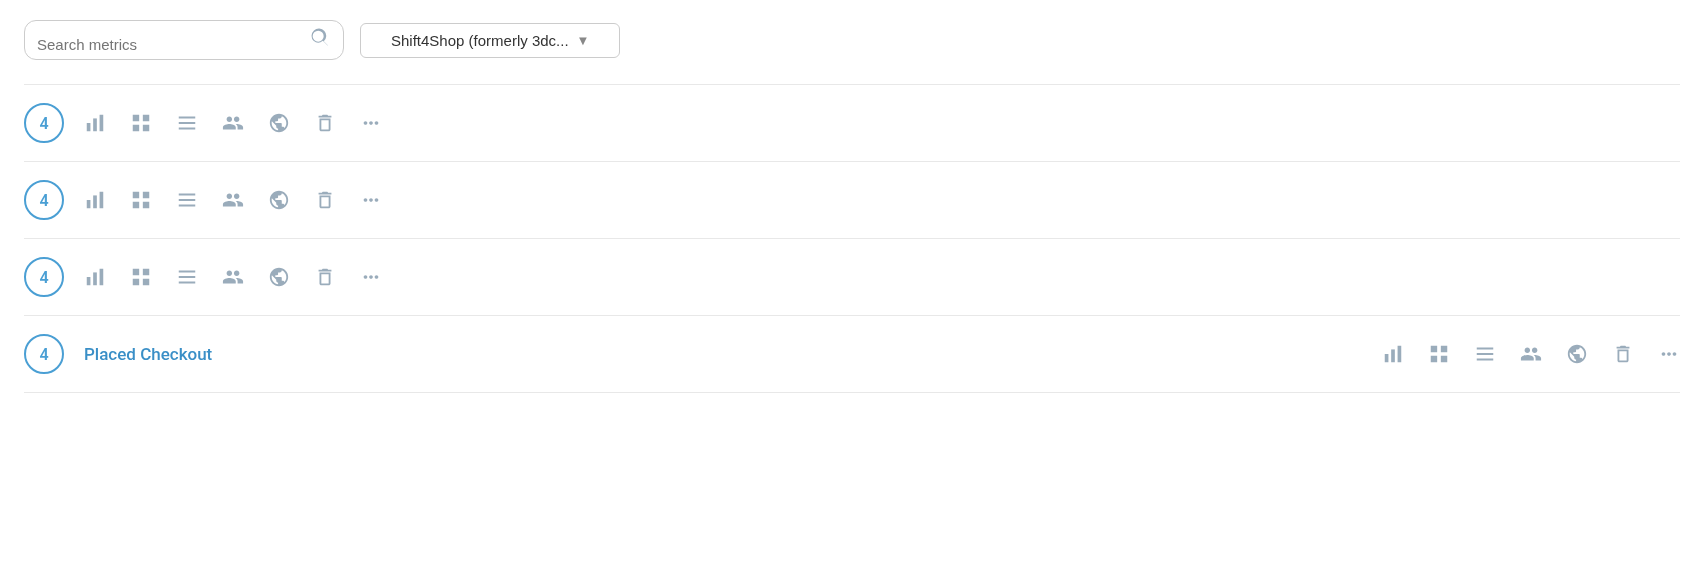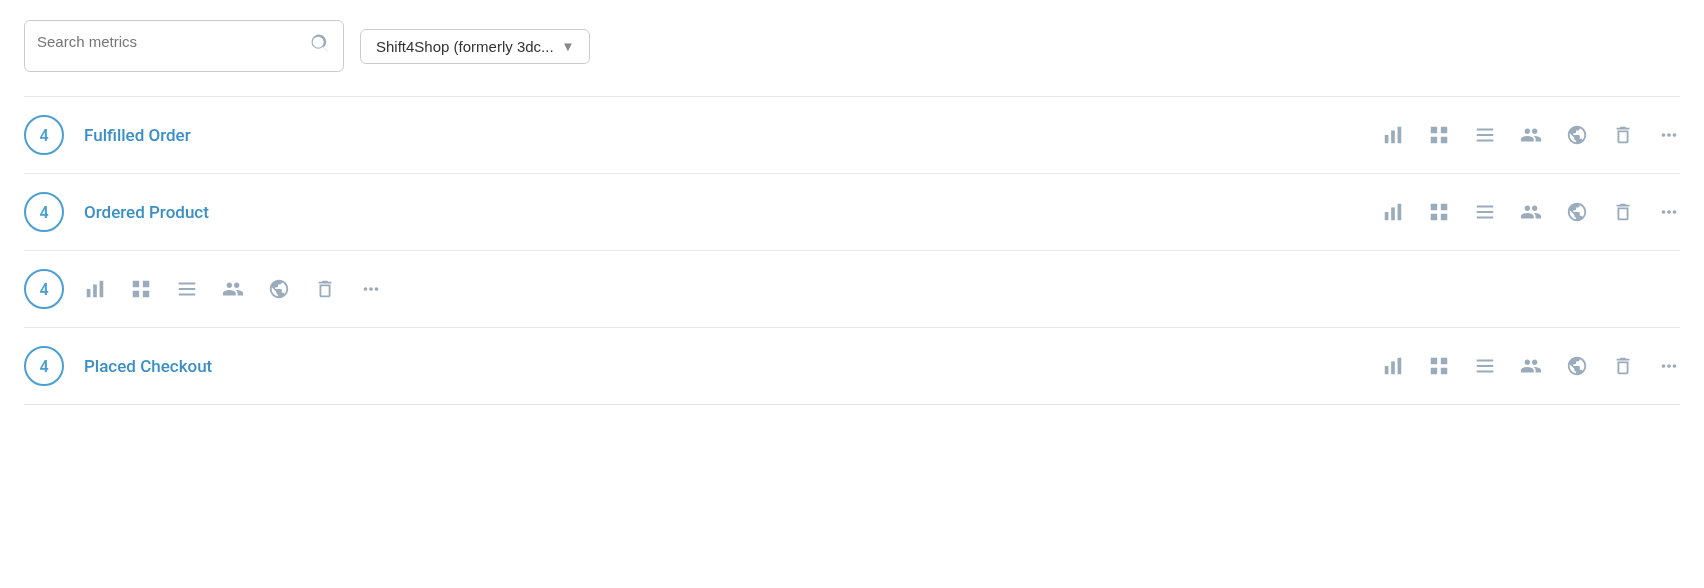--- a/index.html
+++ b/index.html
@@ -12,24 +12,24 @@
 
     .toolbar {
       display: flex;
       align-items: center;
       gap: 16px;
       margin-bottom: 24px;
     }
 
     .search-box {
       display: flex;
-      align-items: flex-start;
+      align-items: flex-end;
       border: 1.5px solid #ccc;
-      border-radius: 6px;
-      padding: 12px 12px;
+      border-radius: 12px;
+      padding: 6px 12px;
       width: 320px;
       background: #fff;
     }
 
     .search-box input {
       border: none;
       outline: none;
       font-size: 15px;
       color: #666;
       flex: 1;
@@ -41,21 +41,21 @@
       font-size: 16px;
       cursor: pointer;
     }
 
     .dropdown-btn {
       display: flex;
       align-items: center;
       gap: 8px;
       border: 1.5px solid #ccc;
       border-radius: 6px;
-      padding: 8px 15px;
+      padding: 8px 30px;
       background: #fff;
       font-size: 15px;
       color: #333;
       cursor: pointer;
     }
 
     .dropdown-btn .chevron {
       color: #888;
       font-size: 13px;
     }
@@ -135,21 +135,20 @@
 
   <button class="dropdown-btn">
     <span>Shift4Shop (formerly 3dc...</span>
     <span class="chevron">▼</span>
   </button>
 </div>
 
 <div class="metrics-list" id="metrics-container">
 <div class="metric-row">
       <div class="badge">4</div>
-      <span class="metric-name">Fulfilled Order</span>
       <div class="actions">
 
         <span class="action-icon" title="Chart">
           <svg class="icon-svg" viewBox="0 0 24 24" xmlns="http://www.w3.org/2000/svg">
             <rect x="3" y="12" width="4" height="9"></rect>
             <rect x="10" y="7" width="4" height="14"></rect>
             <rect x="17" y="3" width="4" height="18"></rect>
           </svg>
         </span>
 
@@ -185,21 +184,20 @@
 
         <span class="action-icon" title="More">
           <svg class="icon-svg" viewBox="0 0 24 24" xmlns="http://www.w3.org/2000/svg">
             <path d="M6 10c-1.1 0-2 .9-2 2s.9 2 2 2 2-.9 2-2-.9-2-2-2zm12 0c-1.1 0-2 .9-2 2s.9 2 2 2 2-.9 2-2-.9-2-2-2zm-6 0c-1.1 0-2 .9-2 2s.9 2 2 2 2-.9 2-2-.9-2-2-2z"></path>
           </svg>
         </span>
       </div>
     </div>
     <div class="metric-row">
       <div class="badge">4</div>
-      <span class="metric-name">Ordered Product</span>
       <div class="actions">
 
         <span class="action-icon" title="Chart">
           <svg class="icon-svg" viewBox="0 0 24 24" xmlns="http://www.w3.org/2000/svg">
             <rect x="3" y="12" width="4" height="9"></rect>
             <rect x="10" y="7" width="4" height="14"></rect>
             <rect x="17" y="3" width="4" height="18"></rect>
           </svg>
         </span>
 

